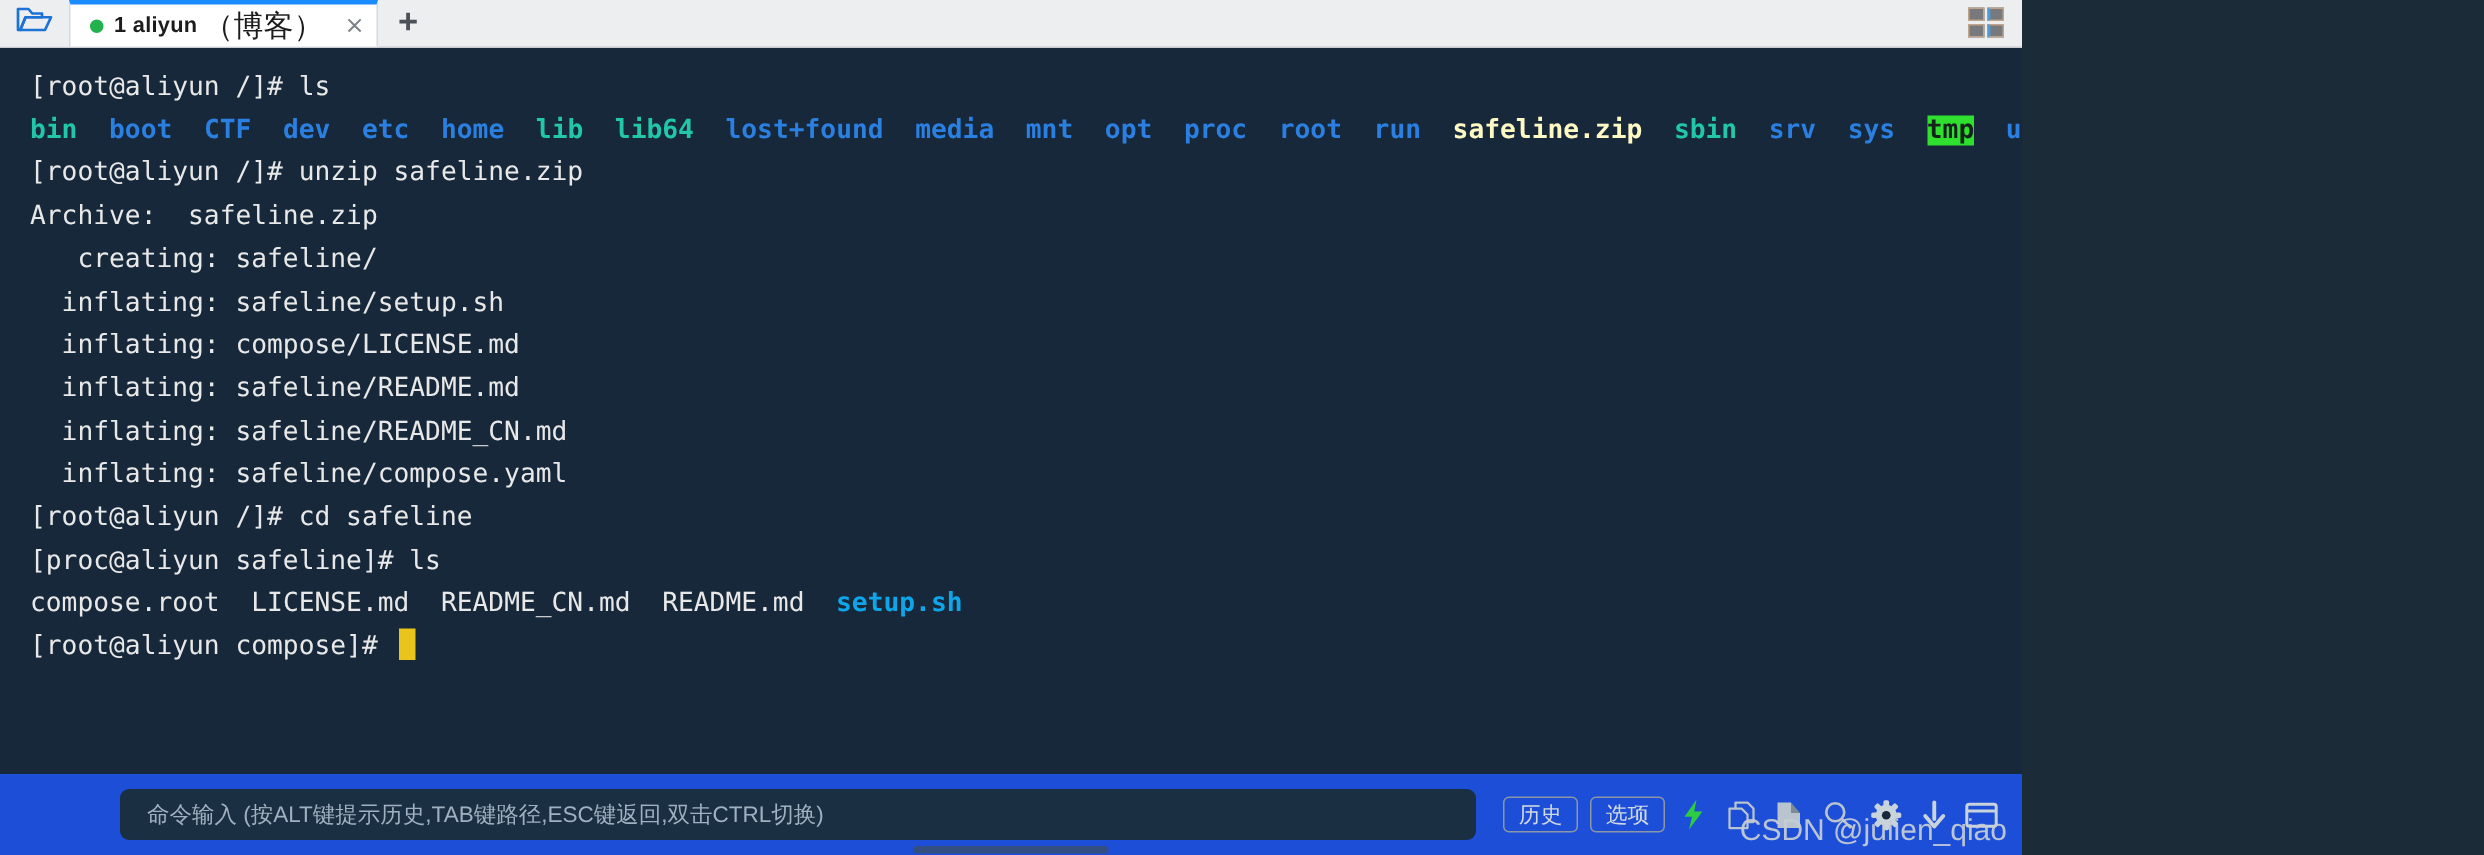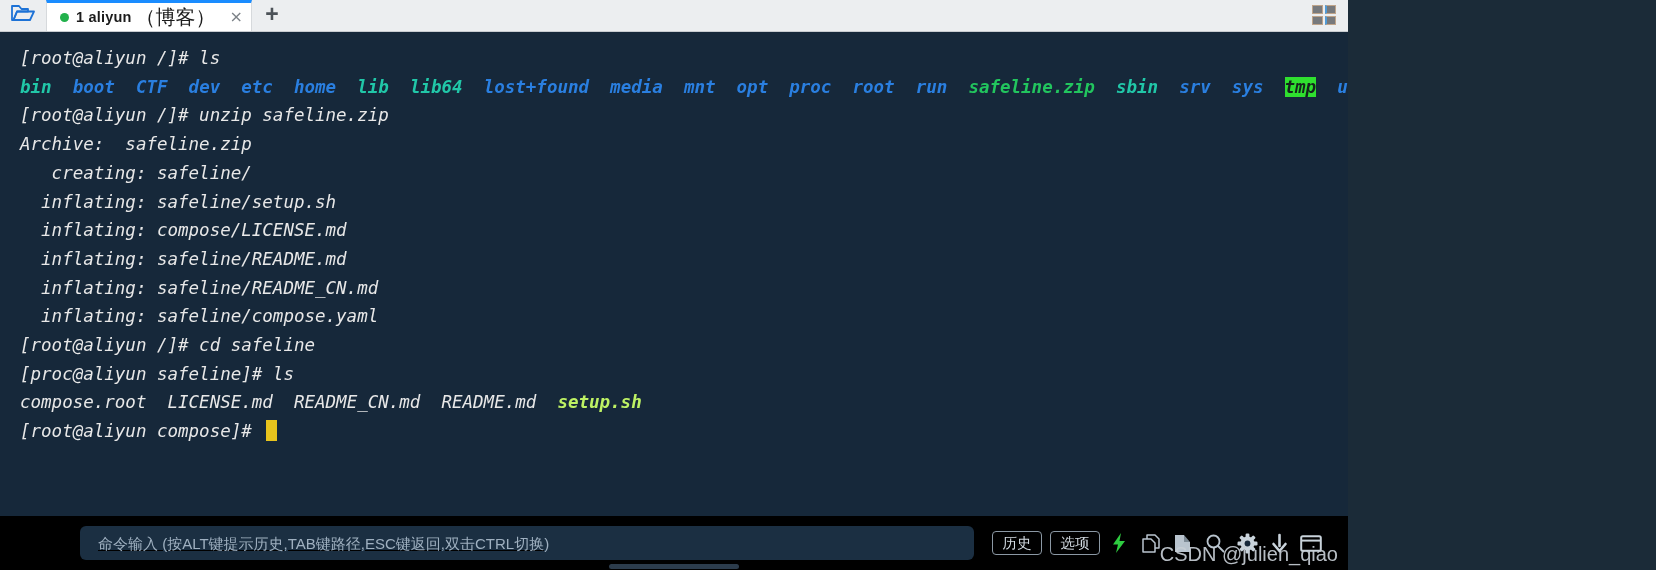--- a/index.html
+++ b/index.html
@@ -139,48 +139,46 @@
     position: relative;
   }
 
   .term-line {
     font-family: "DejaVu Sans Mono", "Liberation Mono", monospace;
     font-size: 17.5px;
     line-height: 28.7px;
     color: #e6e6e6;
     white-space: pre;
     letter-spacing: 0px;
-    font-style: italic;
   }
 
   .c-white  { color: #e8e8e8; }
   .c-blue   { color: #2a7fe0; font-weight: bold; }
   .c-teal   { color: #21c7a8; font-weight: bold; }
-  .c-red    { color: #22c55e; font-weight: bold; }
-  .c-green  { color: #bef264; font-weight: bold; }
+  .c-red    { color: #fef9c3; font-weight: bold; }
+  .c-green  { color: #0ea5e9; font-weight: bold; }
   .c-tmp    { color: #14241c; background: #2fe02f; font-weight: bold; text-align: center; }
 
   .cursor {
     display: inline-block;
     width: 11px;
     height: 21px;
     background: #e8c41d;
     vertical-align: -4px;
     margin-left: 4px;
   }
 
   
   .bottombar {
     flex: 0 0 54px;
-    background: #000000;
-    display: flex;
-    align-items: center;
-    padding: 0 24px 0 80px;
-    position: relative;
-    text-decoration: underline;
+    background: #1d4ed8;
+    display: flex;
+    align-items: center;
+    padding: 0 14px 0 80px;
+    position: relative;
   }
 
   .cmd-input {
     flex: 1 1 auto;
     height: 34px;
     background: #1b2f42;
     border: none;
     border-radius: 6px;
     color: #9fb3c4;
     font-size: 15px;

